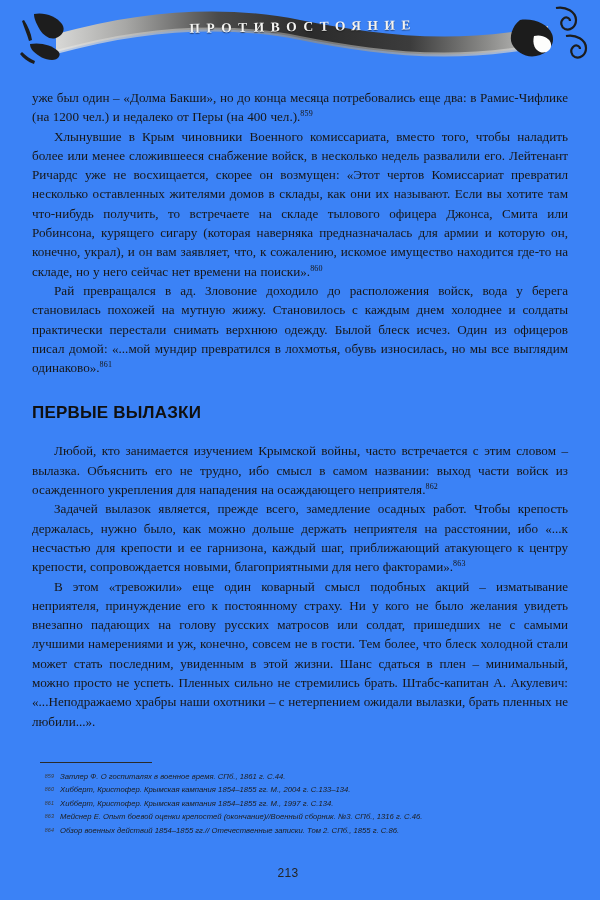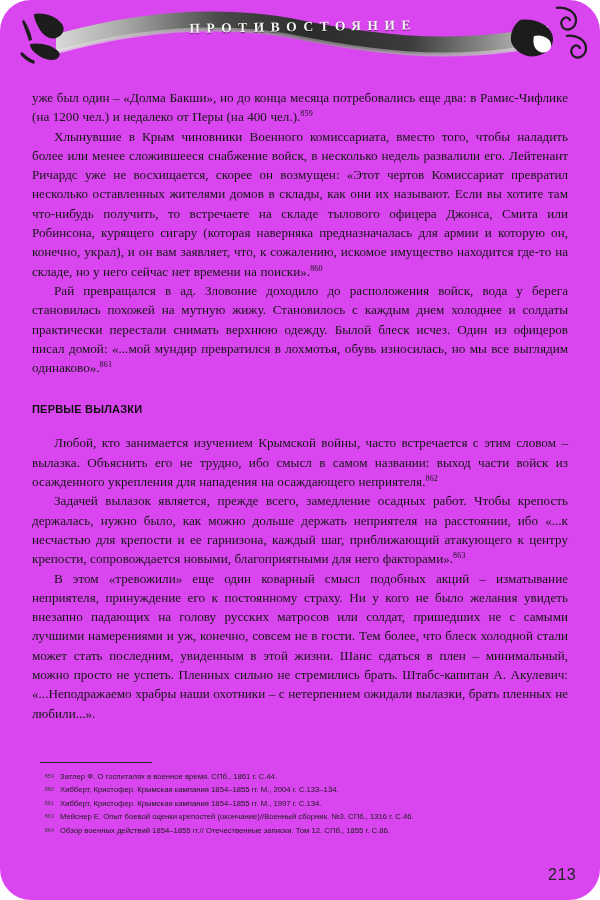--- a/index.html
+++ b/index.html
@@ -12,22 +12,21 @@
     height: 900px;
     position: relative;
     overflow: hidden;
     font-family: "Liberation Serif", serif;
     color: #171717;
   }
 
   .page {
     position: absolute;
     inset: 0;
-    background: #d946ef;
-    border-radius: 31px;
+    background: #3b82f6;
   }
 
   
   .banner {
     position: absolute;
     left: 0;
     top: 0;
     width: 600px;
     height: 68px;
   }
@@ -73,21 +72,21 @@
   sup.fn {
     font-size: 8px;
     vertical-align: super;
     line-height: 0;
     letter-spacing: 0.2px;
   }
 
   h2.section {
     margin: 26px 0 18px 0;
     font-family: "Liberation Sans", sans-serif;
-    font-size: 11px;
+    font-size: 17px;
     font-weight: bold;
     letter-spacing: 0.2px;
     color: #101010;
   }
 
   
   .footnotes {
     position: absolute;
     left: 32px;
     top: 762px;
@@ -99,42 +98,43 @@
     background: #2a2a2a;
     margin: 0 0 7px 8px;
   }
   .fn-row {
     display: flex;
     align-items: flex-start;
     font-family: "Liberation Sans", sans-serif;
     font-size: 7.7px;
     line-height: 13.4px;
     color: #1c1c1c;
+    font-style: italic;
   }
   .fn-num {
     width: 22px;
     flex: 0 0 22px;
     text-align: right;
     padding-right: 6px;
     font-size: 5.4px;
     line-height: 13.4px;
     color: #3a3a3a;
     letter-spacing: 0.1px;
   }
   .fn-text { flex: 1 1 auto; }
 
   
   .page-number {
     position: absolute;
     left: 0;
     top: 866px;
     width: 576px;
-    text-align: right;
+    text-align: center;
     font-family: "Liberation Sans", sans-serif;
-    font-size: 16px;
+    font-size: 12px;
     color: #242424;
     letter-spacing: 0.4px;
   }
 </style>
 </head>
 <body>
 
 <div class="page">
 
   <div class="banner">
@@ -221,19 +221,19 @@
     <div class="fn-row">
       <div class="fn-num">861</div>
       <div class="fn-text">Хибберт, Кристофер. Крымская кампания 1854–1855 гг. М., 1997 г. С.134.</div>
     </div>
     <div class="fn-row">
       <div class="fn-num">863</div>
       <div class="fn-text">Мейснер Е. Опыт боевой оценки крепостей (окончание)//Военный сборник. №3. СПб., 1316 г. С.46.</div>
     </div>
     <div class="fn-row">
       <div class="fn-num">864</div>
-      <div class="fn-text">Обзор военных действий 1854–1855 гг.// Отечественные записки. Том 12. СПб., 1855 г. С.86.</div>
+      <div class="fn-text">Обзор военных действий 1854–1855 гг.// Отечественные записки. Том 2. СПб., 1855 г. С.86.</div>
     </div>
   </div>
 
   <div class="page-number">213</div>
 
 </div>
 
 </body></html>

